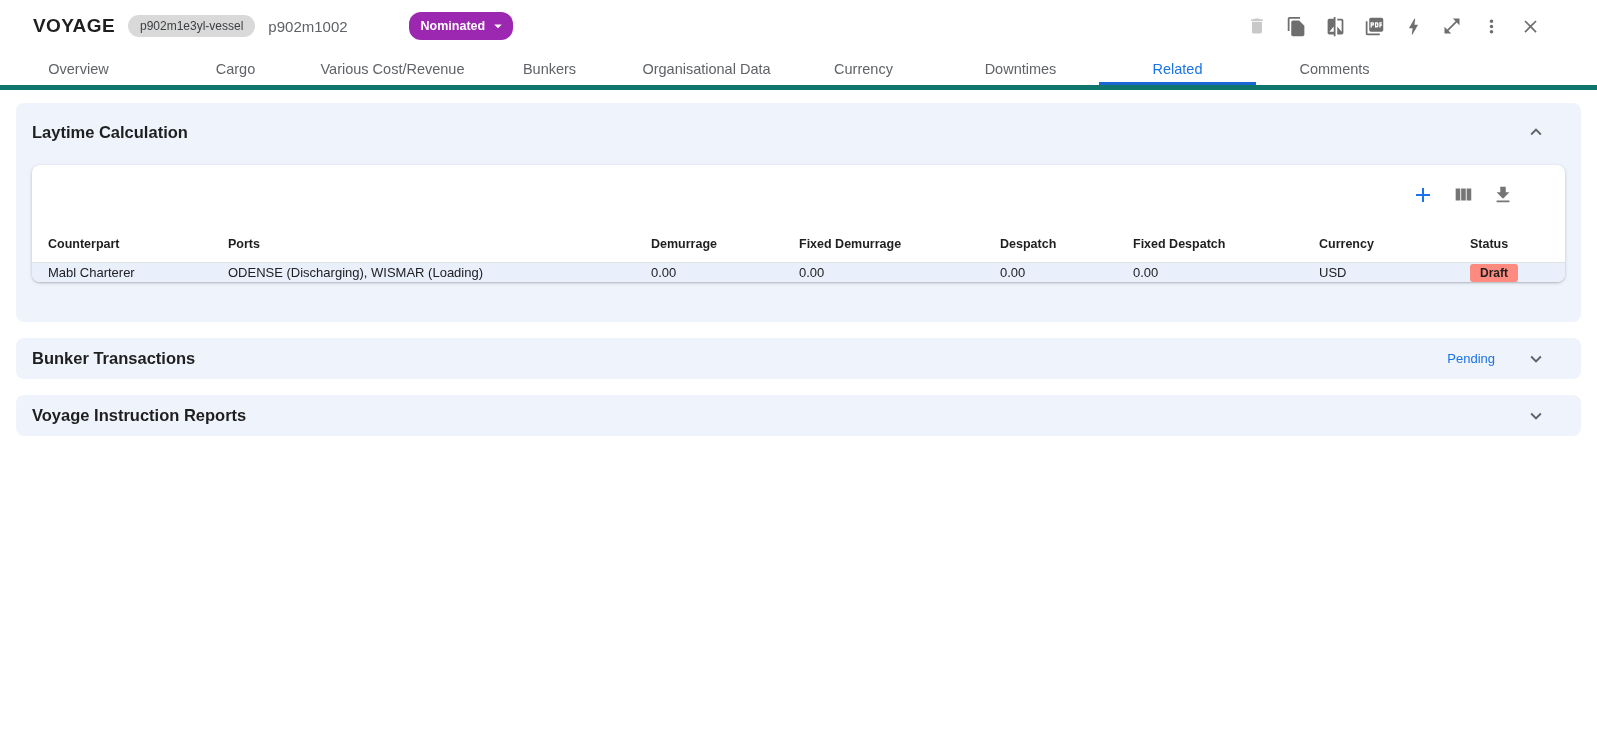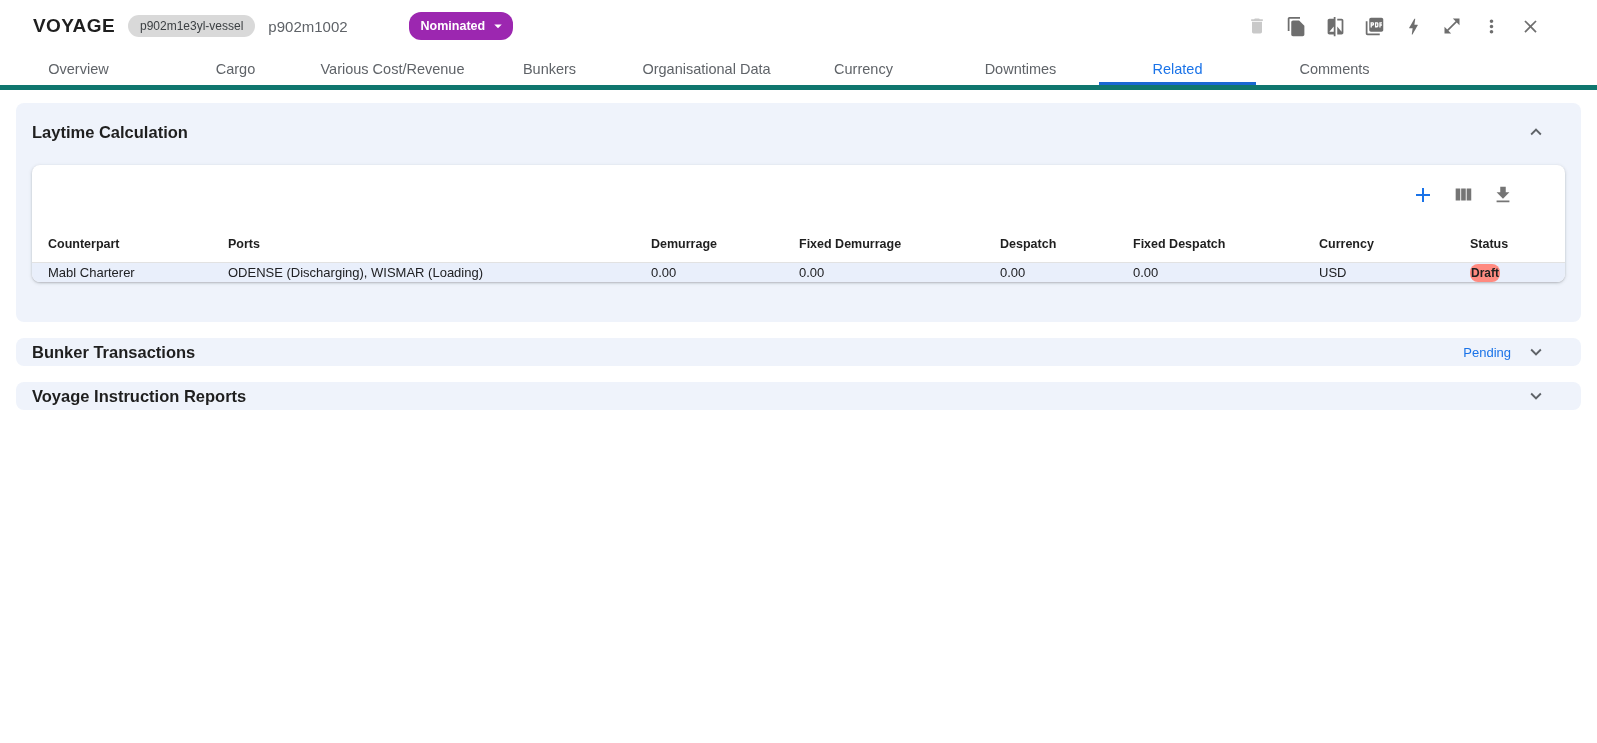--- a/index.html
+++ b/index.html
@@ -41,21 +41,21 @@
     font-size:14.5px; color:#5f6368; padding:0;
     border-bottom:3px solid transparent; line-height:35px; text-align:center;
   }
   .tab.active { color:#1a73e8; border-bottom-color:#1967d2; }
   
   .main { padding:13px 16px 0; display:flex; flex-direction:column; gap:16px; }
   .panel { background:#eff3fb; border-radius:8px; }
   .panel.big { padding:16px 16px 40px; }
   .panel-head { display:flex; align-items:center; justify-content:space-between; margin:2px 0 22px; }
   .panel-title { margin:0; font-size:16.5px; font-weight:700; color:#1f1f1f; }
-  .section-actions { display:flex; align-items:center; gap:14px; margin-right:18px; }
+  .section-actions { display:flex; align-items:center; gap:30px; margin-right:18px; }
   .chev-btn { border:none; background:none; padding:0; cursor:pointer; color:#5f6368; width:22px; height:22px; }
   .pending-link {
     color:#1a73e8; font-size:13px; text-decoration:none; cursor:pointer;
     background:none; border:none; font-family:inherit; padding:0;
   }
   
   .card {
     background:#fff; border-radius:8px;
     box-shadow:0 1px 2px rgba(60,64,67,.25), 0 1px 4px rgba(60,64,67,.12);
     overflow:hidden;
@@ -76,24 +76,24 @@
   }
   .grid-row > :first-child { padding-left:16px; }
   .header-row { height:37px; font-size:12.5px; font-weight:700; color:#1f1f1f; }
   .header-row .hcell { cursor:pointer; }
   .data-row {
     height:20px; font-size:13px; color:#202124;
     background:#e9effb; border-top:1px solid #e2e2e2;
   }
   .chip-draft {
     display:inline-block; background:#ff8a80; color:#1f1f1f;
-    font-size:12px; font-weight:700; padding:2px 1px; border-radius:8px;
-  }
-  
-  .panel.slim { height:28px; display:flex; align-items:center; justify-content:space-between; padding:0 16px; }
+    font-size:12px; font-weight:700; padding:2px 10px; border-radius:3px;
+  }
+  
+  .panel.slim { height:41px; display:flex; align-items:center; justify-content:space-between; padding:0 16px; }
 </style>
 </head>
 <body>
 
 <div>
 
   <header class="topbar">
     <div class="title-group">
       <h1 class="page-title">VOYAGE</h1>
       <span class="chip-gray">p902m1e3yl-vessel</span>

